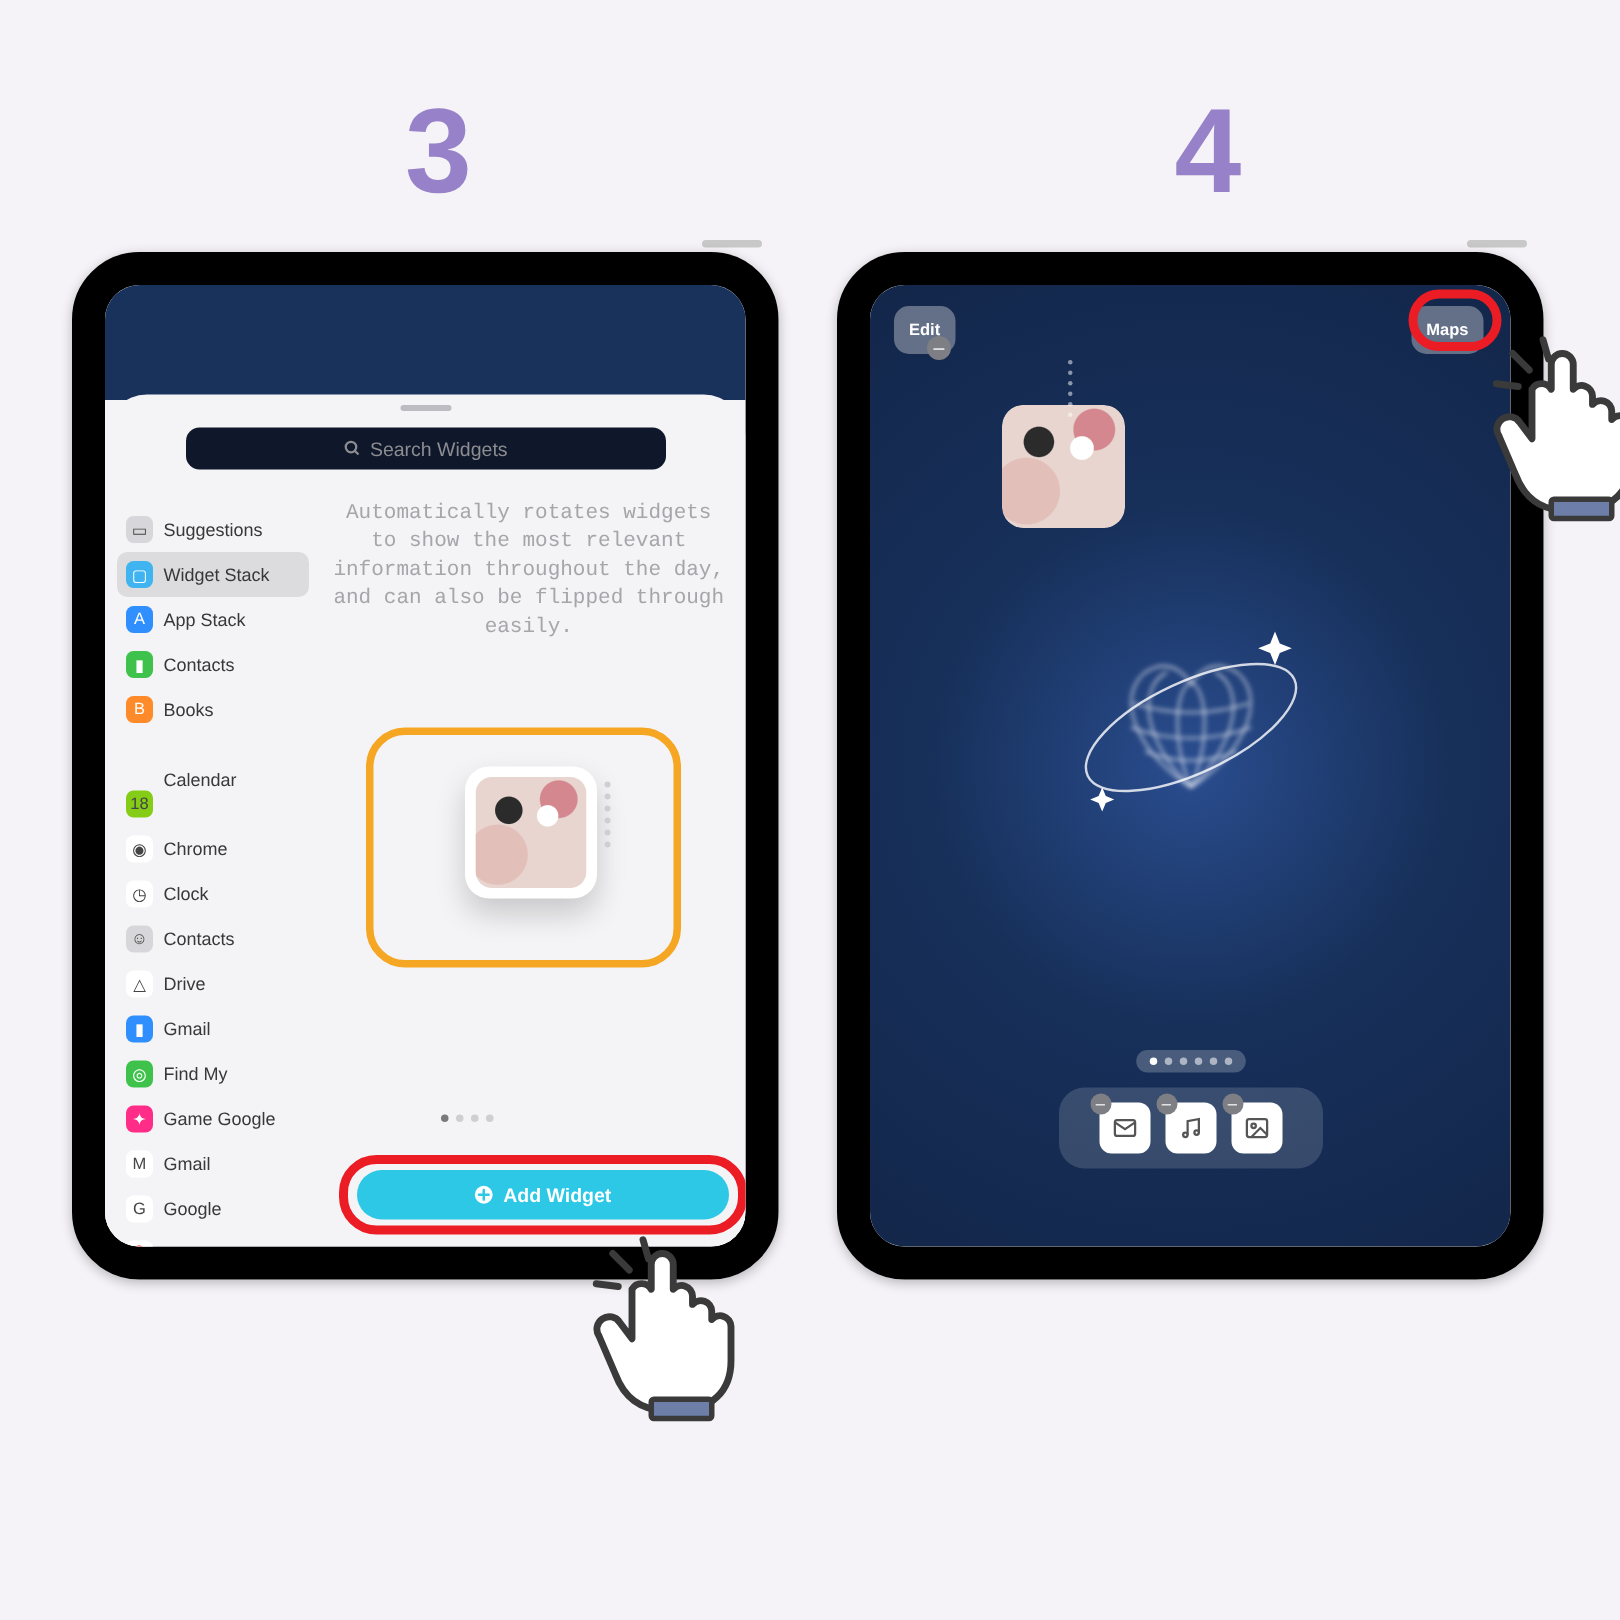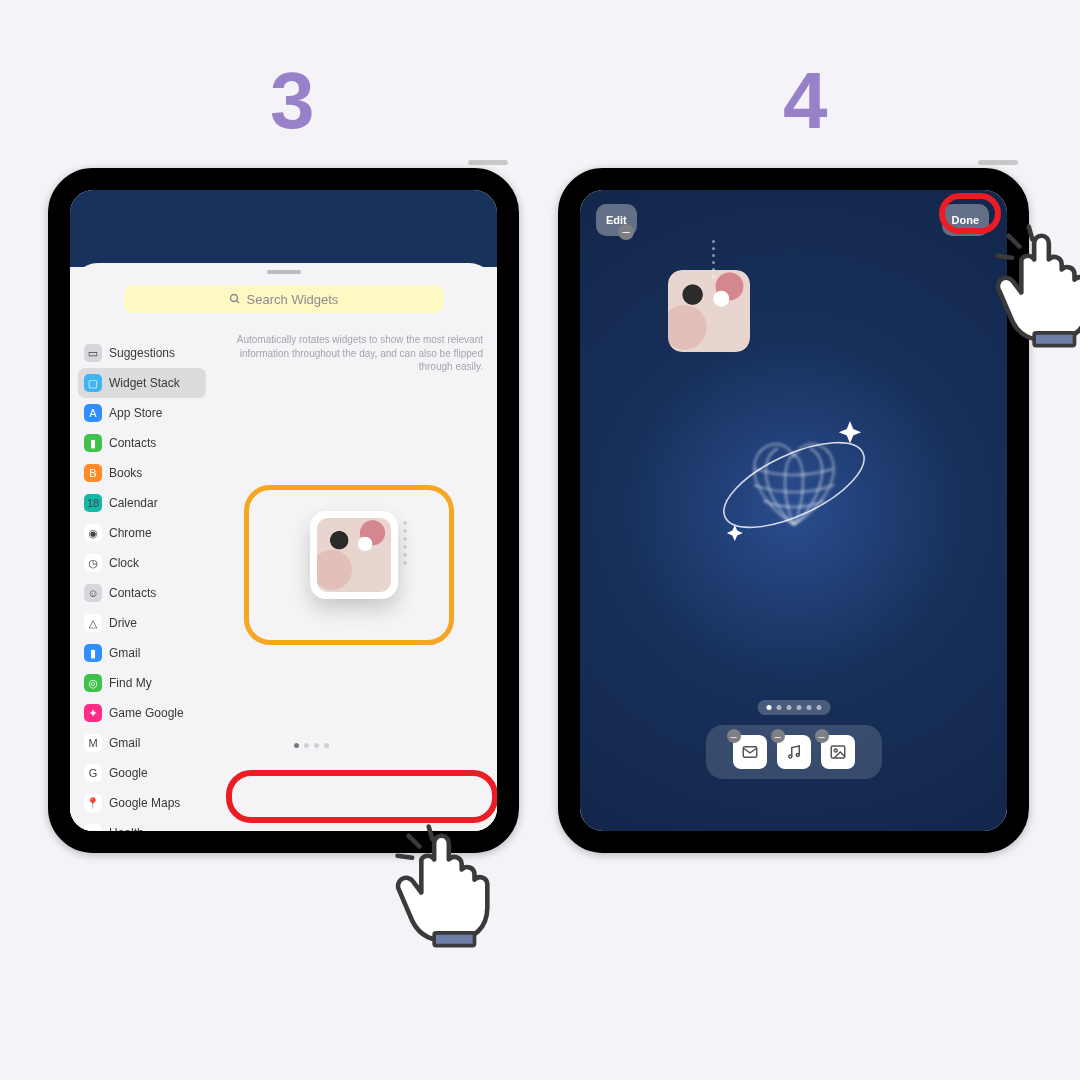--- a/index.html
+++ b/index.html
@@ -67,21 +67,21 @@
     border-top-left-radius: 28px;
     border-top-right-radius: 28px;
   }
   .grab {
     position: absolute; top: 7px; left: 50%; transform:translateX(-50%);
     width: 34px; height:4px; border-radius:2px; background:#bcbcc2;
   }
   .search {
     position: absolute; top: 22px; left: 50%; transform:translateX(-50%);
     width: 320px; height: 28px;
-    background: #fef9c3;
+    background: #0f172a;
     border-radius: 9px;
     display:flex; align-items:center; justify-content:center;
     gap:6px; font-size:13px; color:#8c8c91;
   }
 
   .sidebar {
     position: absolute;
     top: 75px; left: 8px; width: 128px;
     font-size: 12px;
   }
@@ -95,22 +95,23 @@
   .side-item.sel { background:#dcdcde; }
   .app-ico {
     width:18px; height:18px; border-radius:5px;
     display:flex; align-items:center; justify-content:center;
     font-size:11px; color:#fff; flex-shrink:0;
   }
 
   .desc {
     position: absolute;
     top: 70px; left: 152px; right: 14px;
-    font-size: 10px; color:#a5a5ab; text-align:right;
+    font-size: 14px; color:#a5a5ab; text-align:center;
     line-height:1.35;
+    font-family:Liberation Mono, monospace;
   }
 
   .yellow-box {
     position:absolute;
     left: 174px; top: 222px;
     width: 210px; height: 160px;
     border: 5px solid #f5a623;
     border-radius: 26px;
   }
   .widget-card {
@@ -285,32 +286,32 @@
           <div class="side-item">
             <div class="app-ico" style="background: rgb(215, 215, 219); color: rgb(68, 68, 68);">▭</div>
             <span>Suggestions</span>
           </div>
           <div class="side-item sel">
             <div class="app-ico" style="background: rgb(63, 180, 240); color: rgb(255, 255, 255);">▢</div>
             <span>Widget Stack</span>
           </div>
           <div class="side-item">
             <div class="app-ico" style="background: rgb(47, 143, 255); color: rgb(255, 255, 255);">A</div>
-            <span>App Store</span>
+            <span>App Stack</span>
           </div>
           <div class="side-item">
             <div class="app-ico" style="background: rgb(63, 194, 75); color: rgb(255, 255, 255);">▮</div>
             <span>Contacts</span>
           </div>
           <div class="side-item">
             <div class="app-ico" style="background: rgb(255, 138, 42); color: rgb(255, 255, 255);">B</div>
             <span>Books</span>
           </div>
           <div class="side-item">
-            <div class="app-ico" style="background: #14b8a6; color: rgb(68, 68, 68);">18</div>
+            <div class="app-ico" style="background: #84cc16; color: rgb(68, 68, 68); margin-top: 33px;">18</div>
             <span>Calendar</span>
           </div>
           <div class="side-item">
             <div class="app-ico" style="background: rgb(255, 255, 255); color: rgb(68, 68, 68);">◉</div>
             <span>Chrome</span>
           </div>
           <div class="side-item">
             <div class="app-ico" style="background: rgb(255, 255, 255); color: rgb(68, 68, 68);">◷</div>
             <span>Clock</span>
           </div>
@@ -367,37 +368,44 @@
           <span></span>
       </div>
 
       <div class="page-dots" id="pdots">
           <span class="on"></span>
           <span></span>
           <span></span>
           <span></span>
         </div>
 
+      <div class="add-widget">
+        <svg width="13" height="13" viewBox="0 0 24 24" fill="#fff">
+            <circle cx="12" cy="12" r="11" fill="#fff"></circle>
+            <path d="M12 6v12M6 12h12" stroke="#2cc8e6" stroke-width="3" stroke-linecap="round"></path>
+          </svg>
+        <span>Add Widget</span>
+      </div>
       <div class="red-ring-add"></div>
     </div>
   </div>
 </div>
 
 <div class="ipad right">
   <div class="notch">
     <span></span>
       <span class="bar"></span>
       <span></span>
   </div>
   <div class="screen-right">
     <div class="pill edit">
       <span>Edit</span>
     </div>
     <div class="pill done">
-      <span>Done</span>
+      <span>Maps</span>
     </div>
     <div class="red-ring-done"></div>
 
     <div style="position:absolute; left:44px; top:40px;">
       <div class="hs-widget">
         <div class="cat-pic"></div>
       </div>
       <div class="minus-badge">–</div>
     </div>
     <div class="hs-dots">

